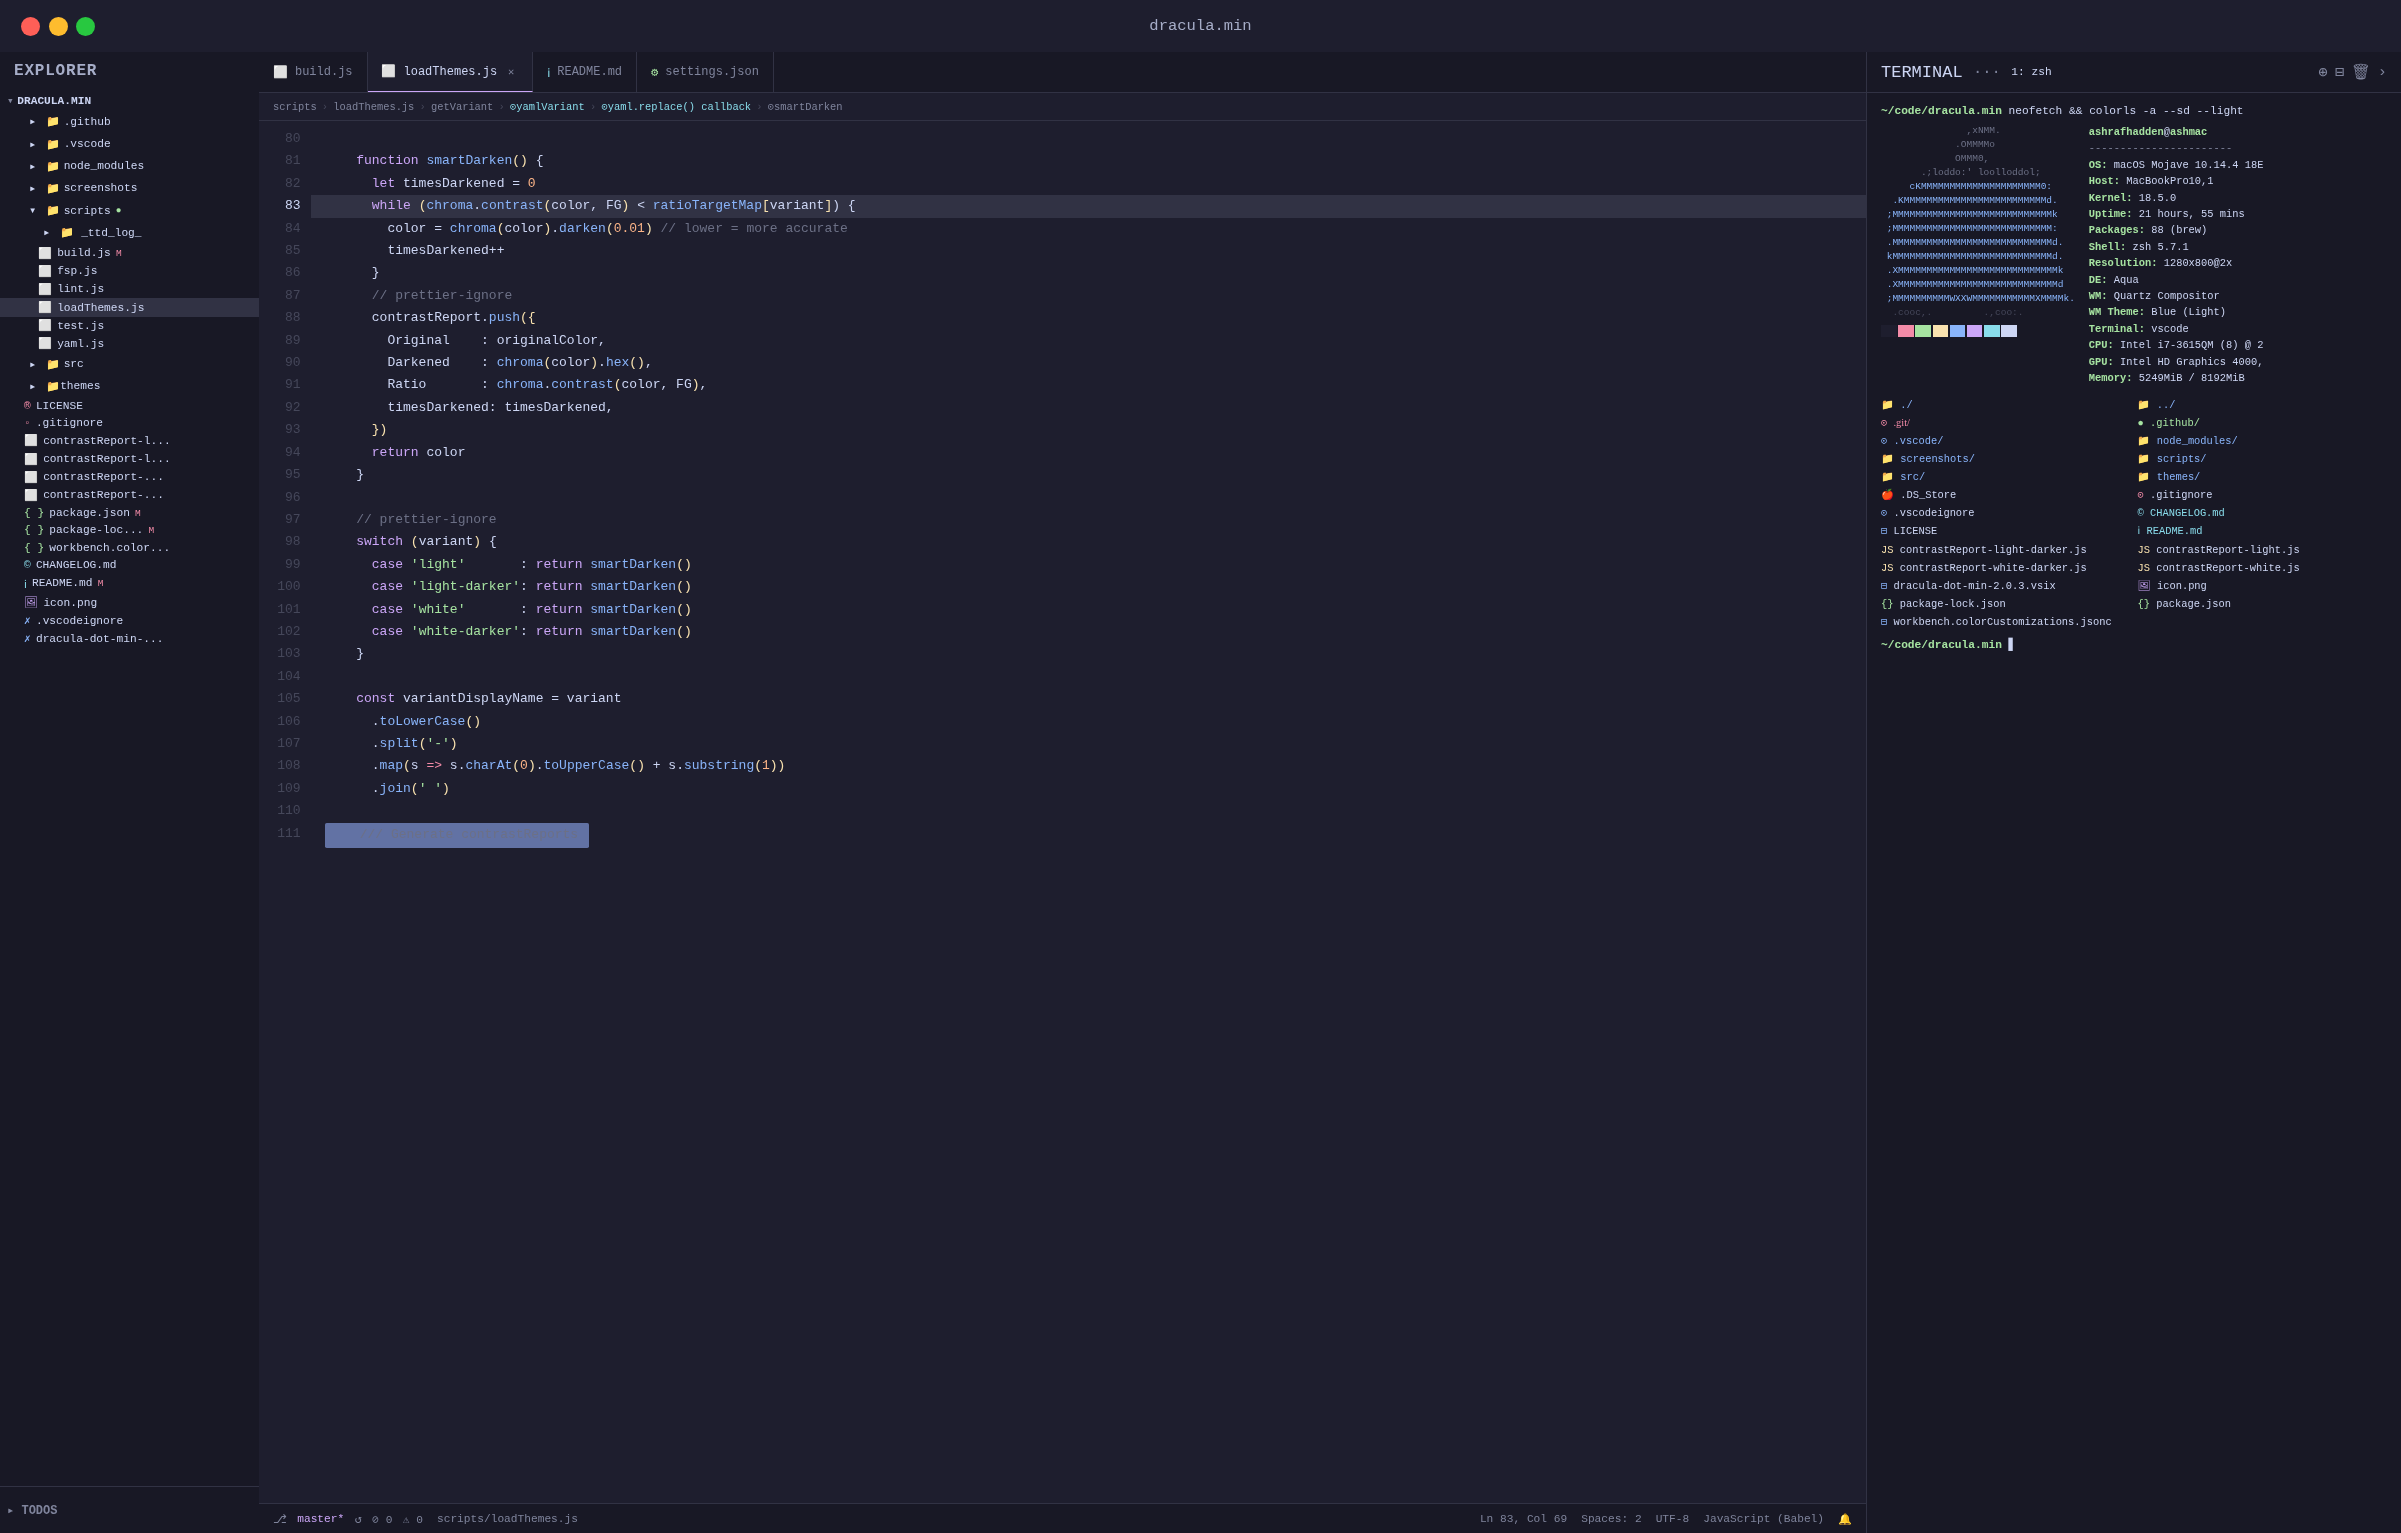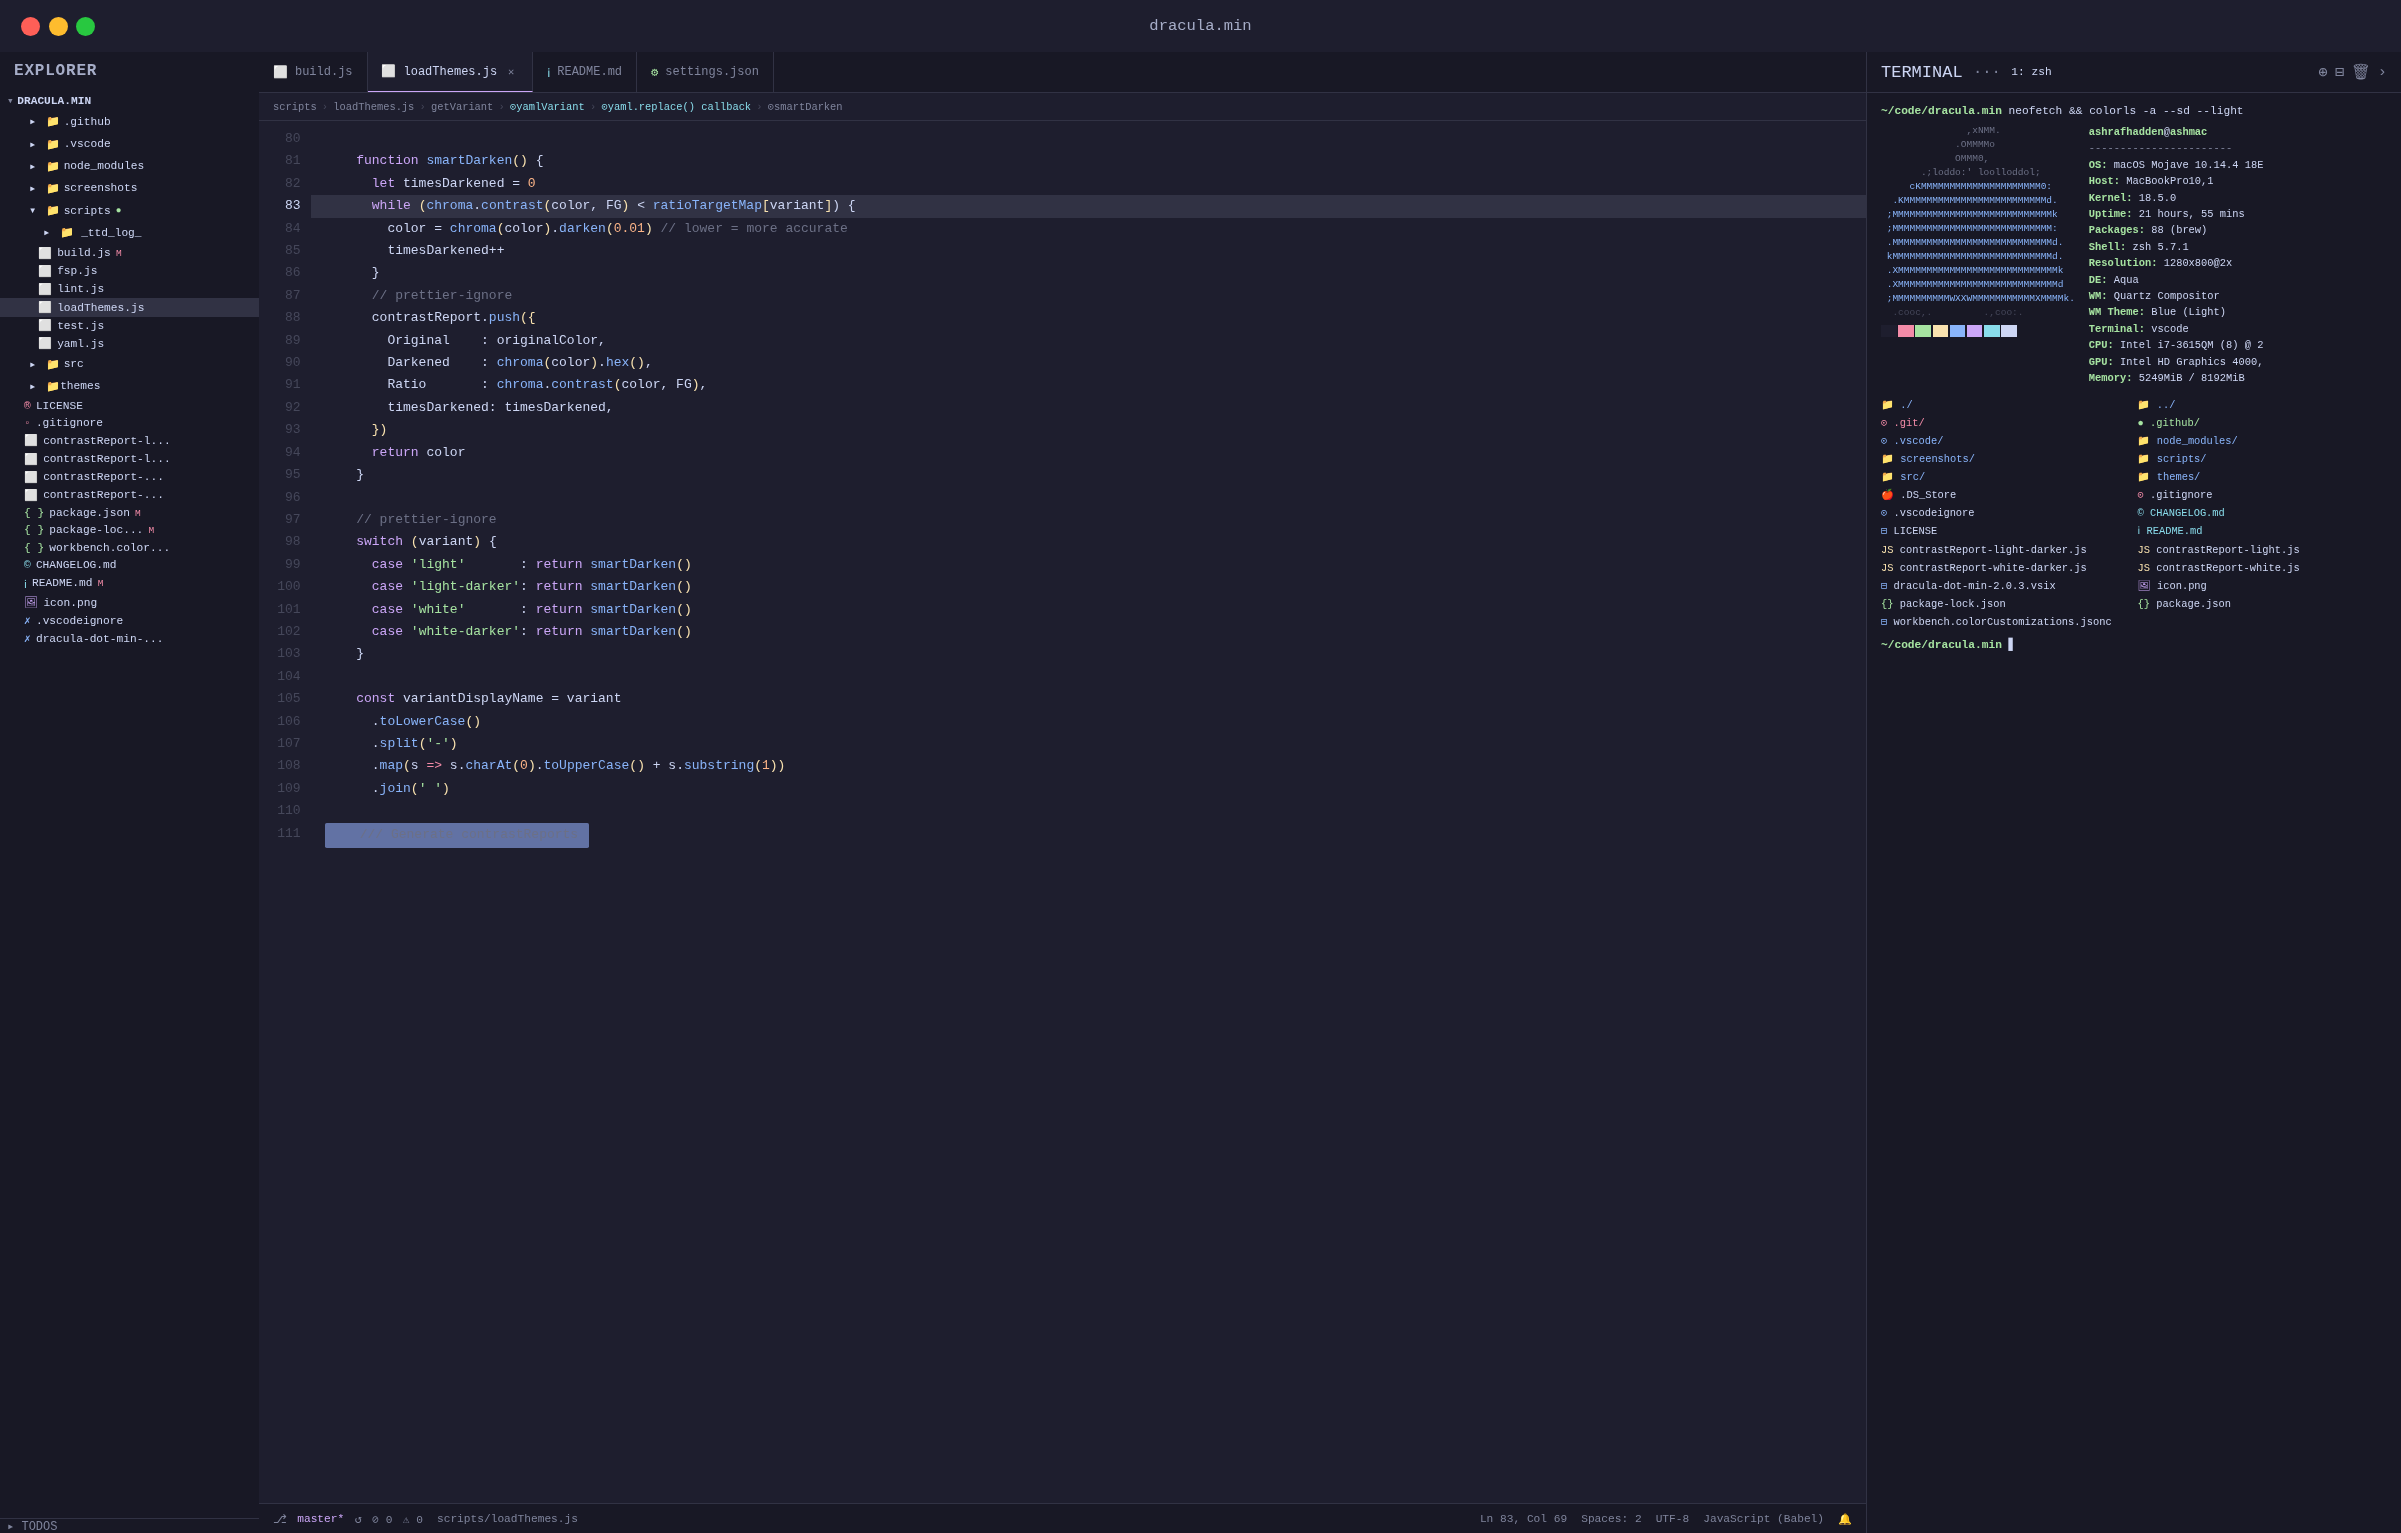--- a/index.html
+++ b/index.html
@@ -281,33 +281,34 @@
       flex-shrink: 0;
     }
     .status-bar .status-left { display: flex; gap: 10.4px; align-items: center; }
     .status-bar .status-right { display: flex; gap: 14px; align-items: center; margin-left: auto; }
     .status-branch { color: #cba6f7; }
 
     
     .t-green { color: #a6e3a1; }
     .t-blue { color: #89b4fa; }
     .t-yellow { color: #f9e2af; }
-    .t-red { color: #f38ba8; }
+    .t-red { color: #f38ba8; font-family: Liberation Serif, serif; }
     .t-cyan { color: #89dceb; }
     .t-white { color: #cdd6f4; }
     .t-gray { color: #7f849c; }
     .t-orange { color: #fab387; }
     .t-bold { font-weight: bold; }
 
     .todos-section {
-      padding: 0 7px;
+      padding: 16px 7px;
       color: #7f849c;
       font-size: 12px;
       cursor: pointer;
       border-top: 0.9px solid #313244;
+      font-weight: bold;
     }
   </style>
 </head>
 <body>
 
 <div class="titlebar">
   <div class="traffic-lights">
     <div class="traffic-light tl-close"></div>
     <div class="traffic-light tl-min"></div>
     <div class="traffic-light tl-max"></div>

